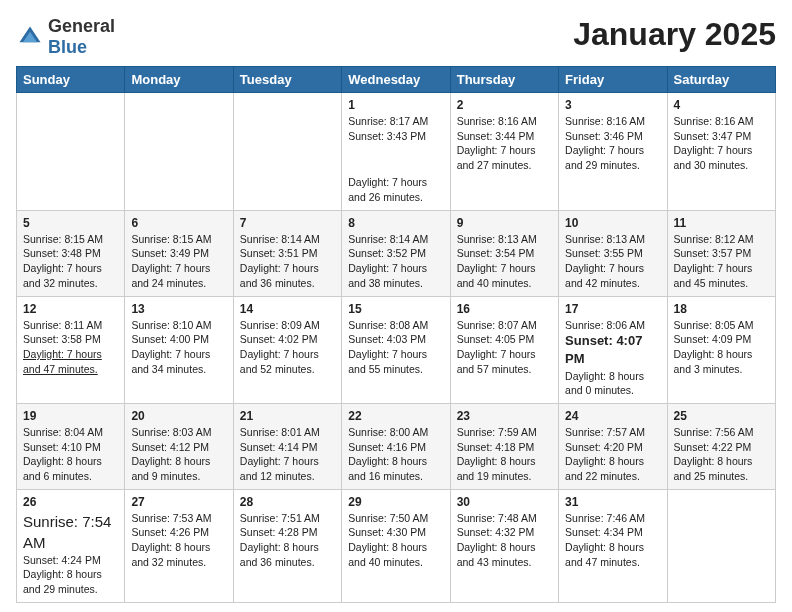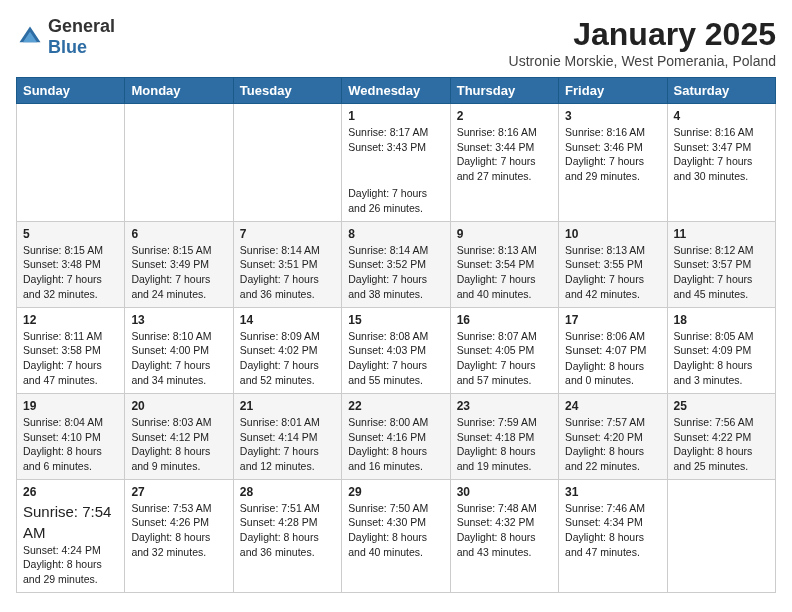--- a/index.html
+++ b/index.html
@@ -86,21 +86,20 @@
       <polygon points="16,4 28,22 4,22" fill="#2e6da4"></polygon>
       <polygon points="16,10 24,22 8,22" fill="#5a9fd4"></polygon>
     </svg>
     <div>
       <span style="font-size:18px;font-weight:bold;color:#333;">General</span><br>
       <span style="font-size:18px;font-weight:bold;color:#2e6da4;">Blue</span>
     </div>
   </div>
   <div class="title-block">
     <div class="month-title">January 2025</div>
-    <div class="subtitle">Ustronie Morskie, West Pomerania, Poland</div>
   </div>
 </div>
 
 <table class="calendar">
   <thead>
     <tr>
     <th>Sunday</th>
         <th>Monday</th>
         <th>Tuesday</th>
         <th>Wednesday</th>
@@ -181,21 +180,21 @@
           <div style="font-size: 10.5px; line-height: 1.4;">Sunrise: 8:12 AM</div>
           <div style="font-size: 10.5px; line-height: 1.4;">Sunset: 3:57 PM</div>
           <div style="font-size: 10.5px; line-height: 1.4;">Daylight: 7 hours and 45 minutes.</div>
         </td>
       </tr>
       <tr>
         <td>
           <span class="day-number">12</span>
           <div style="font-size: 10.5px; line-height: 1.4;">Sunrise: 8:11 AM</div>
           <div style="font-size: 10.5px; line-height: 1.4;">Sunset: 3:58 PM</div>
-          <div style="font-size: 10.5px; line-height: 1.4;">Daylight: 7 hours and 47 minutes.</div>
+          <div style="font-size: 10.5px; line-height: 1.4; text-decoration: underline;">Daylight: 7 hours and 47 minutes.</div>
         </td>
         <td>
           <span class="day-number">13</span>
           <div style="font-size: 10.5px; line-height: 1.4;">Sunrise: 8:10 AM</div>
           <div style="font-size: 10.5px; line-height: 1.4;">Sunset: 4:00 PM</div>
           <div style="font-size: 10.5px; line-height: 1.4;">Daylight: 7 hours and 34 minutes.</div>
         </td>
         <td>
           <span class="day-number">14</span>
           <div style="font-size: 10.5px; line-height: 1.4;">Sunrise: 8:09 AM</div>
@@ -210,21 +209,21 @@
         </td>
         <td>
           <span class="day-number">16</span>
           <div style="font-size: 10.5px; line-height: 1.4;">Sunrise: 8:07 AM</div>
           <div style="font-size: 10.5px; line-height: 1.4;">Sunset: 4:05 PM</div>
           <div style="font-size: 10.5px; line-height: 1.4;">Daylight: 7 hours and 57 minutes.</div>
         </td>
         <td>
           <span class="day-number">17</span>
           <div style="font-size: 10.5px; line-height: 1.4;">Sunrise: 8:06 AM</div>
-          <div style="font-size: 11px; line-height: 1.4;">Sunset: 4:07 PM</div>
+          <div style="font-size: 13px; line-height: 1.4; font-weight: bold;">Sunset: 4:07 PM</div>
           <div style="font-size: 10.5px; line-height: 1.4;">Daylight: 8 hours and 0 minutes.</div>
         </td>
         <td>
           <span class="day-number">18</span>
           <div style="font-size: 10.5px; line-height: 1.4;">Sunrise: 8:05 AM</div>
           <div style="font-size: 10.5px; line-height: 1.4;">Sunset: 4:09 PM</div>
           <div style="font-size: 10.5px; line-height: 1.4;">Daylight: 8 hours and 3 minutes.</div>
         </td>
       </tr>
       <tr>

